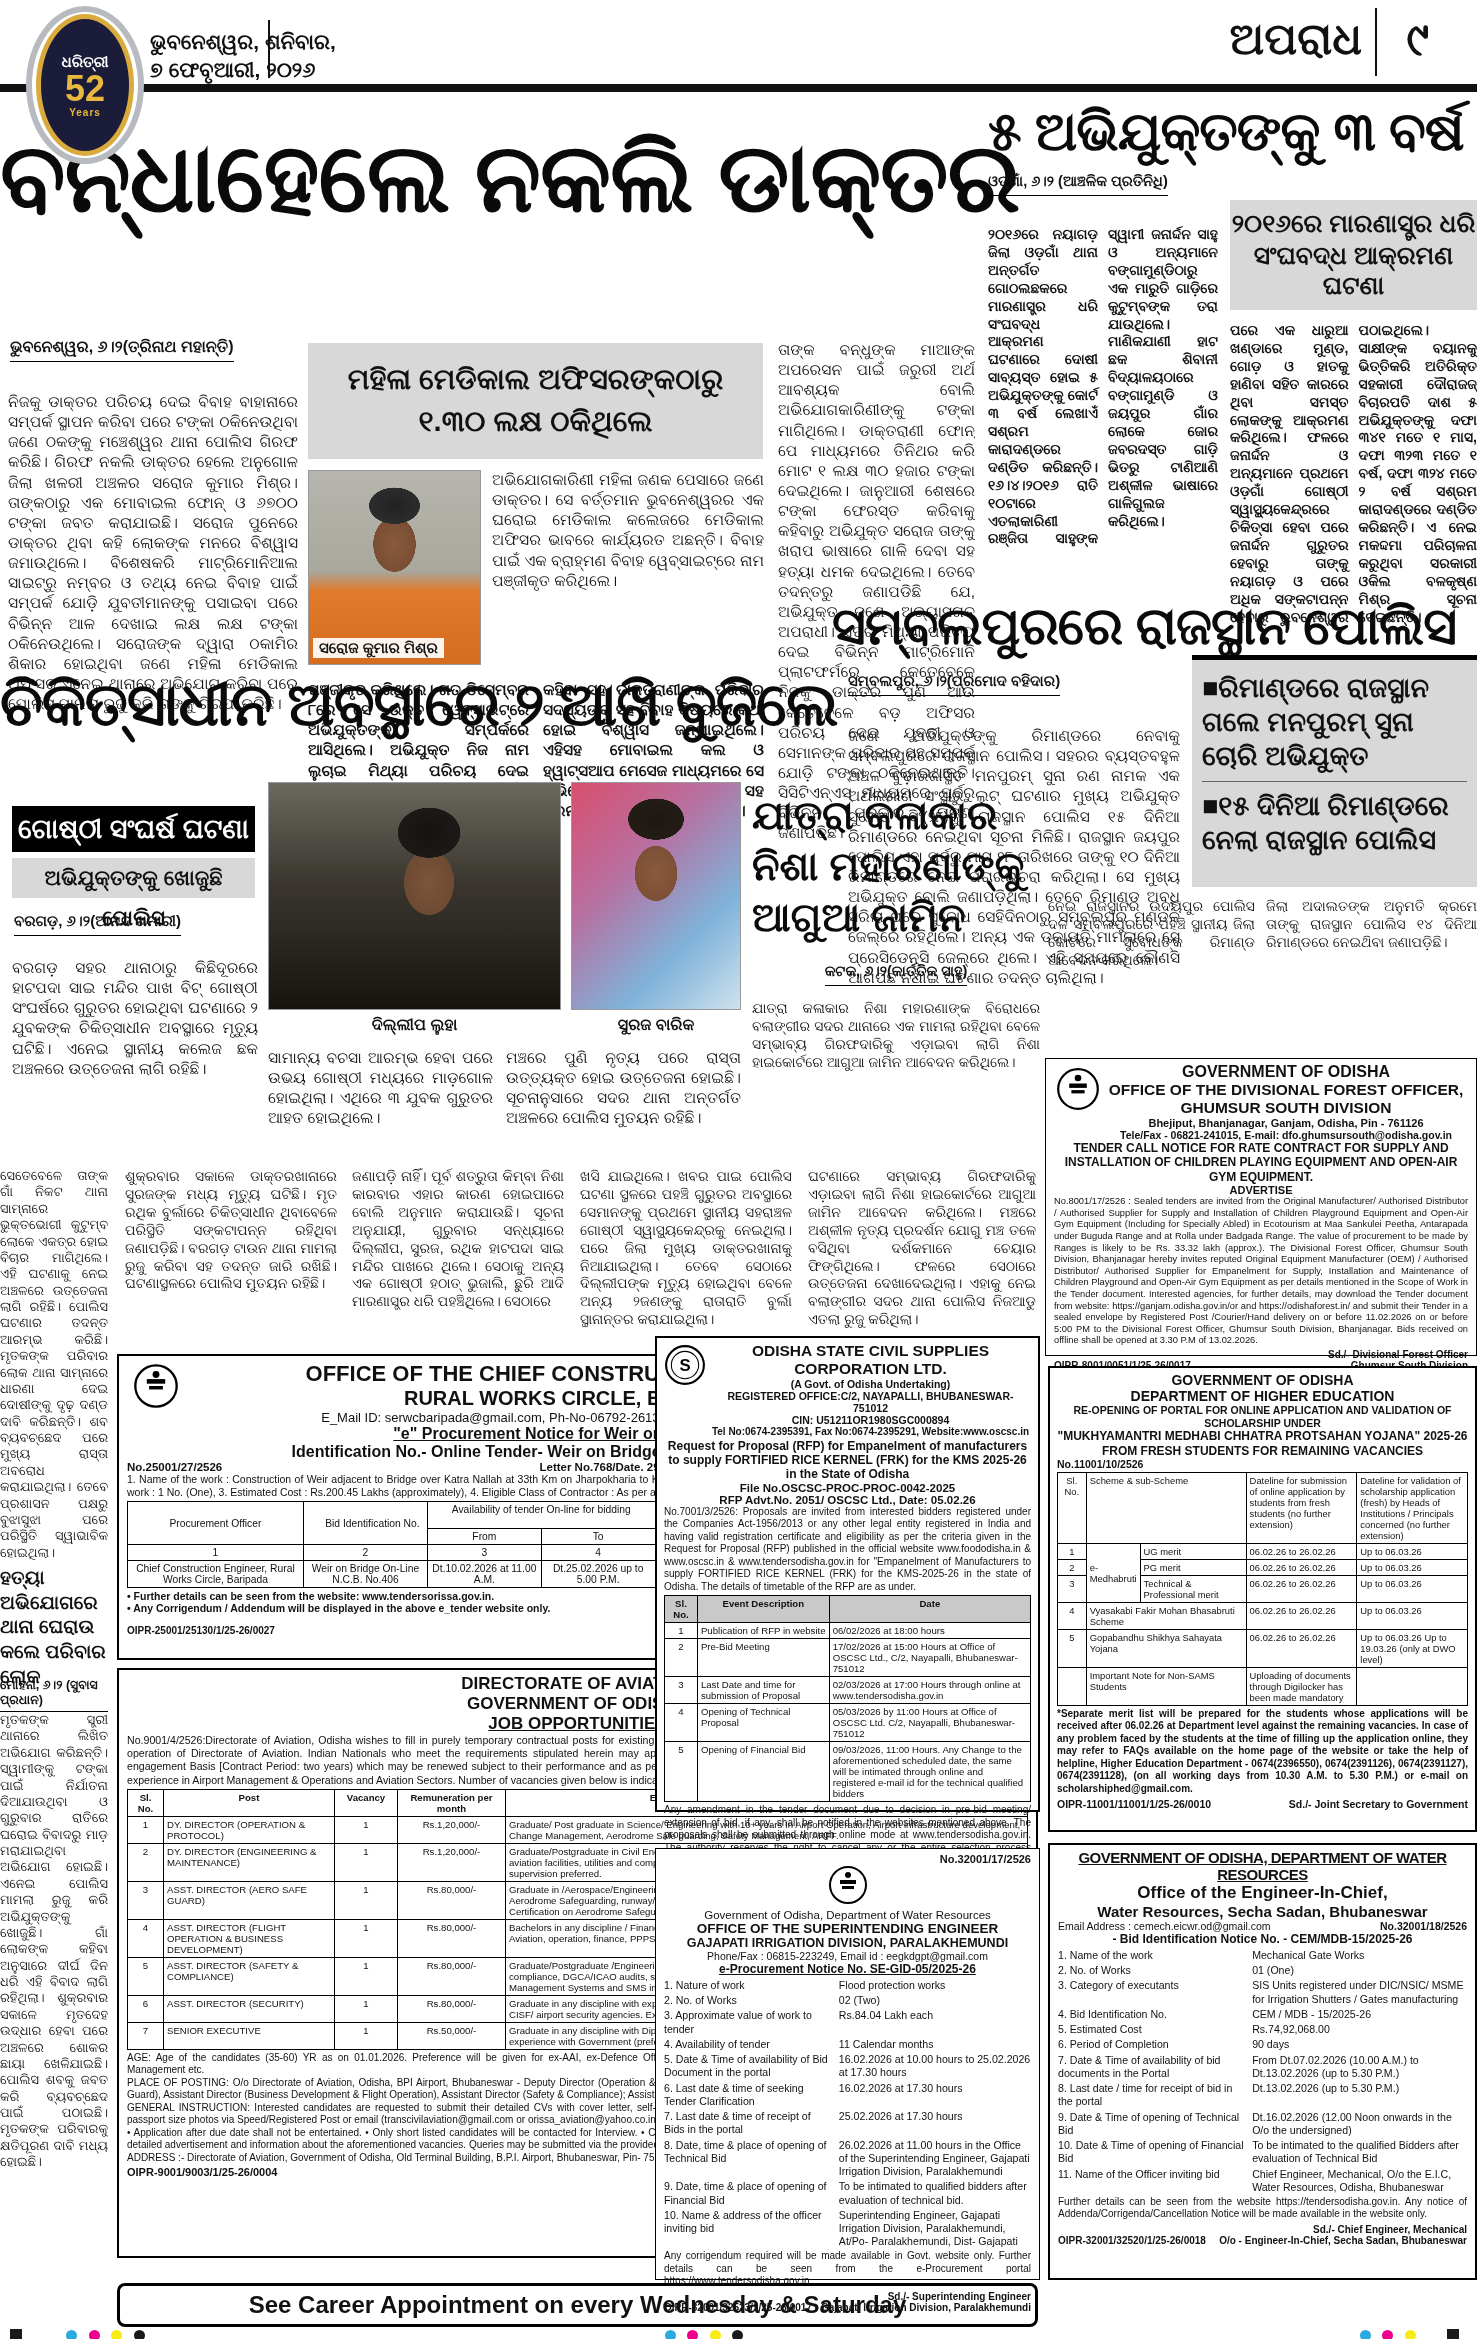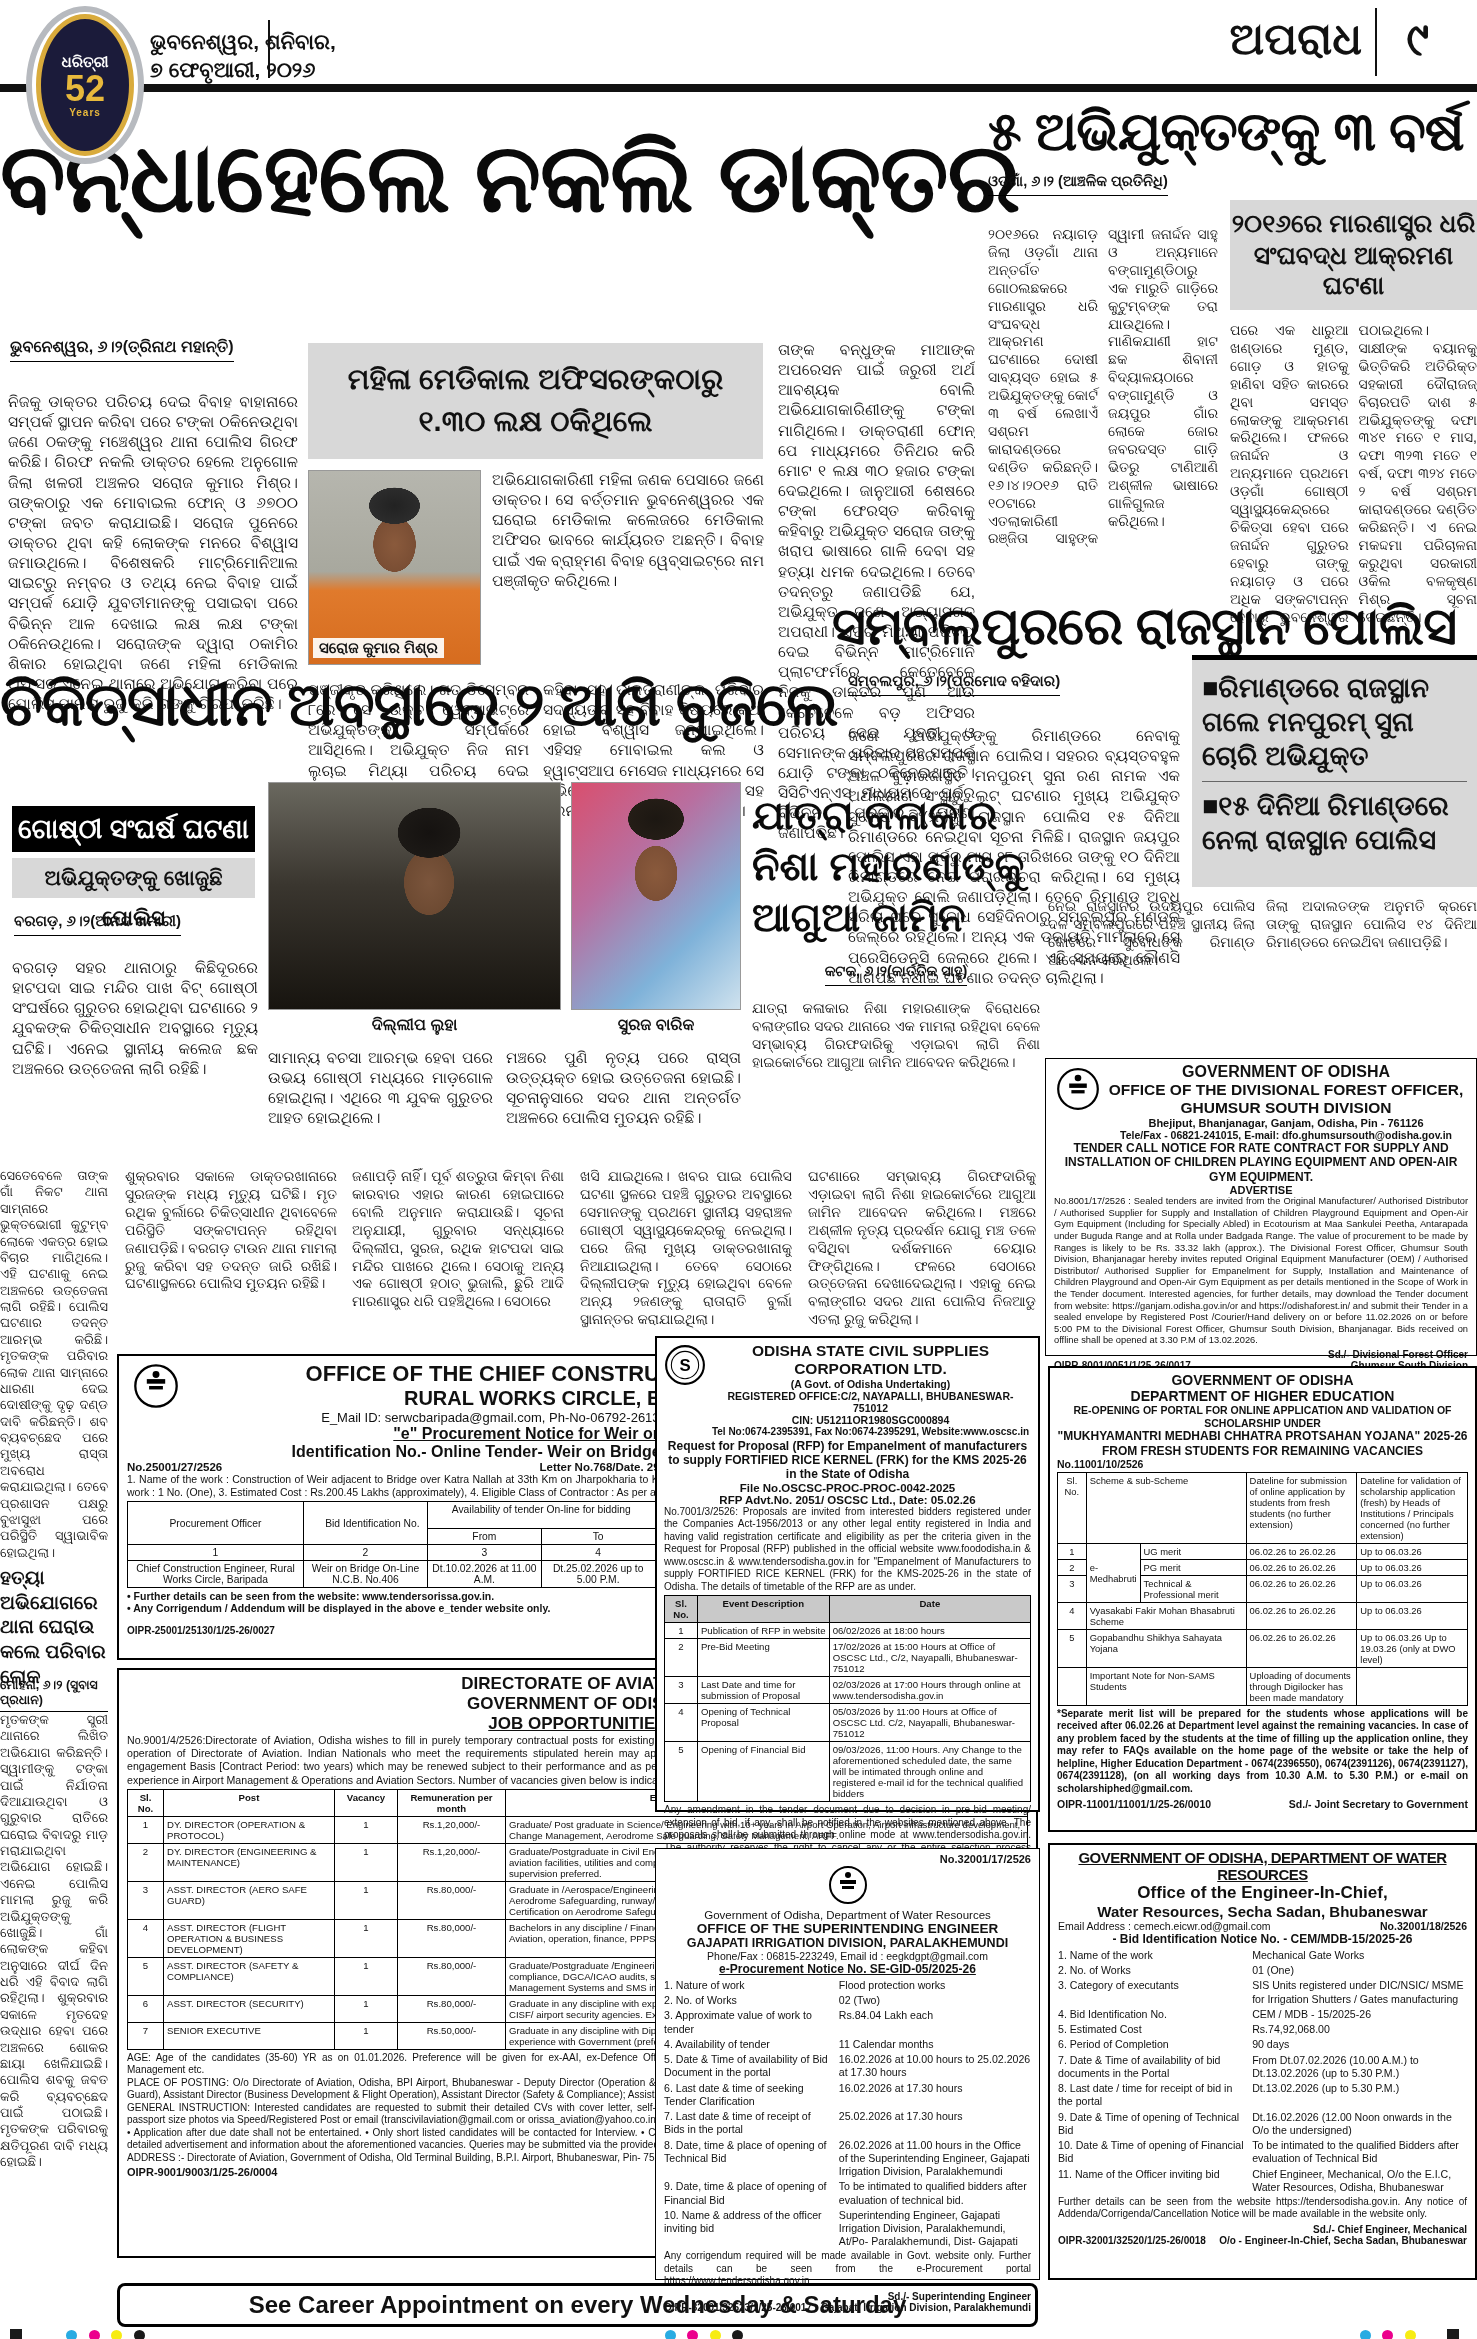--- a/index.html
+++ b/index.html
@@ -20,21 +20,21 @@
   table{border-collapse:collapse;width:100%;}
   .tb td,.tb th{border:1px solid #000;padding:2px 3px;vertical-align:top;font-weight:400;}
   .photo{box-sizing:border-box;border:1px solid #999;}
   .cap{font-weight:700;font-size:16px;text-align:center;}
   .capin{position:absolute;left:4px;bottom:6px;background:rgba(255,255,255,.92);padding:1px 6px;font-weight:700;font-size:15px;}
   .emb{display:inline-block;}
   .rule{background:#111;}
   .dot{width:11px;height:11px;border-radius:50%;display:inline-block;margin-right:7px;}
   .sq{width:12px;height:12px;display:inline-block;}
   .u{text-decoration:underline;}
-  .colmask{column-gap:14px;}
+  .colmask{column-gap:14px;font-weight:bold;}
   .smallnote{font-size:10px;line-height:1.25;text-align:justify;}
   .itemrow{display:flex;font-size:10.6px;line-height:1.25;margin-bottom:2px;}
   .itemrow .lbl{flex:0 0 46%;}
   .itemrow .val{flex:1;border-left:0;padding-left:6px;}
 </style>
 </head>
 <body>
 
 <div id="page">
 

